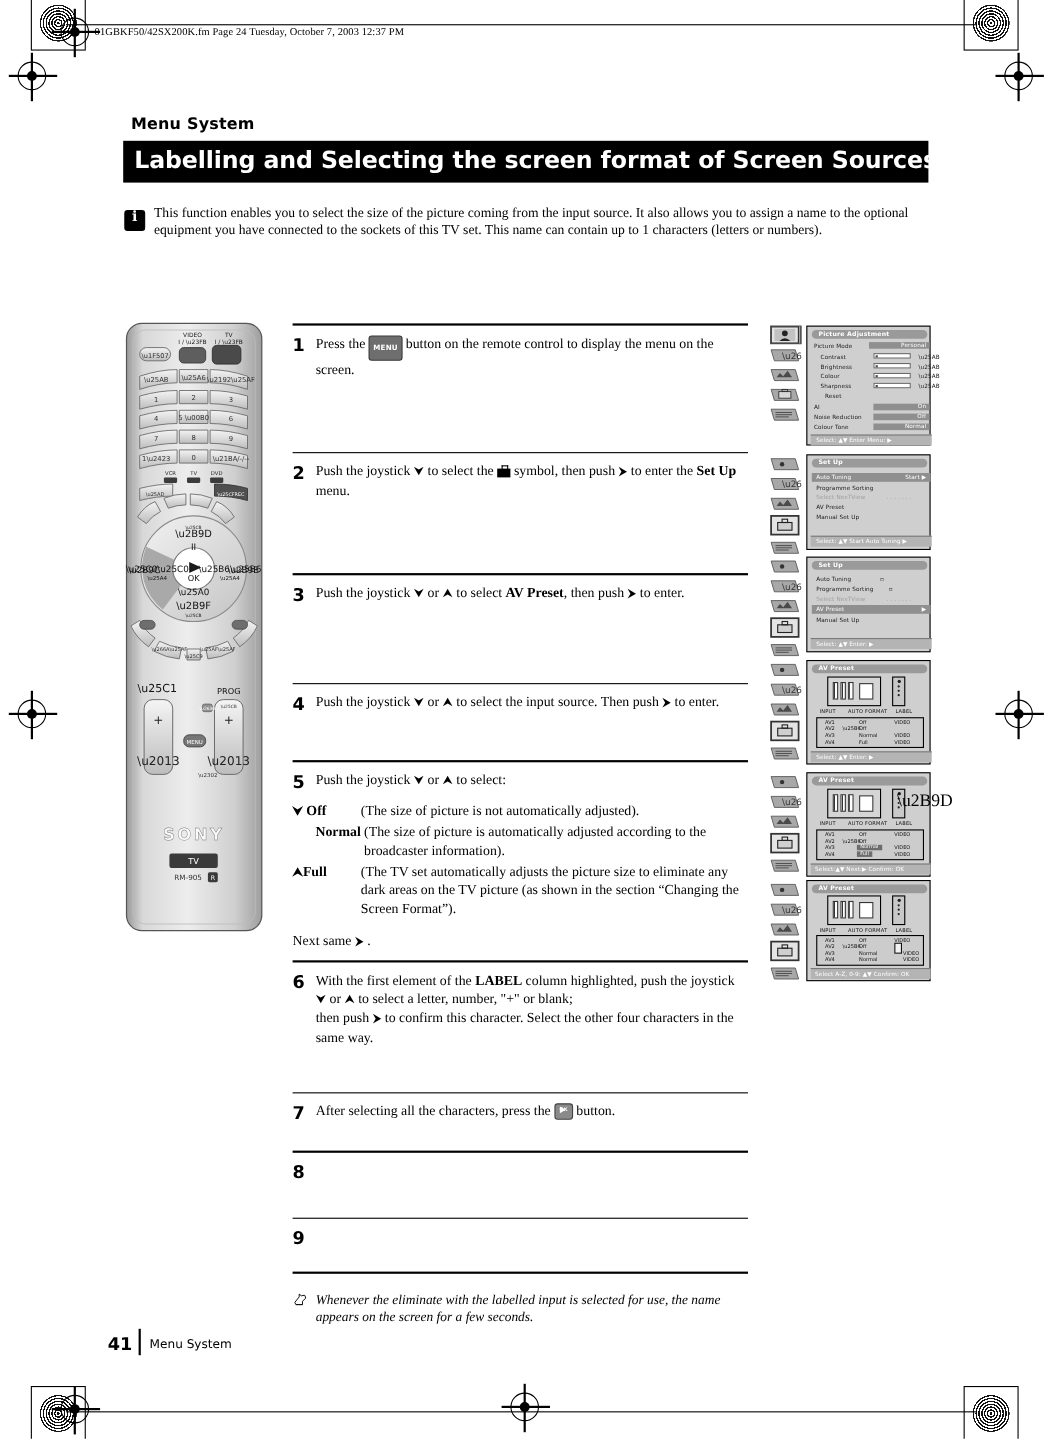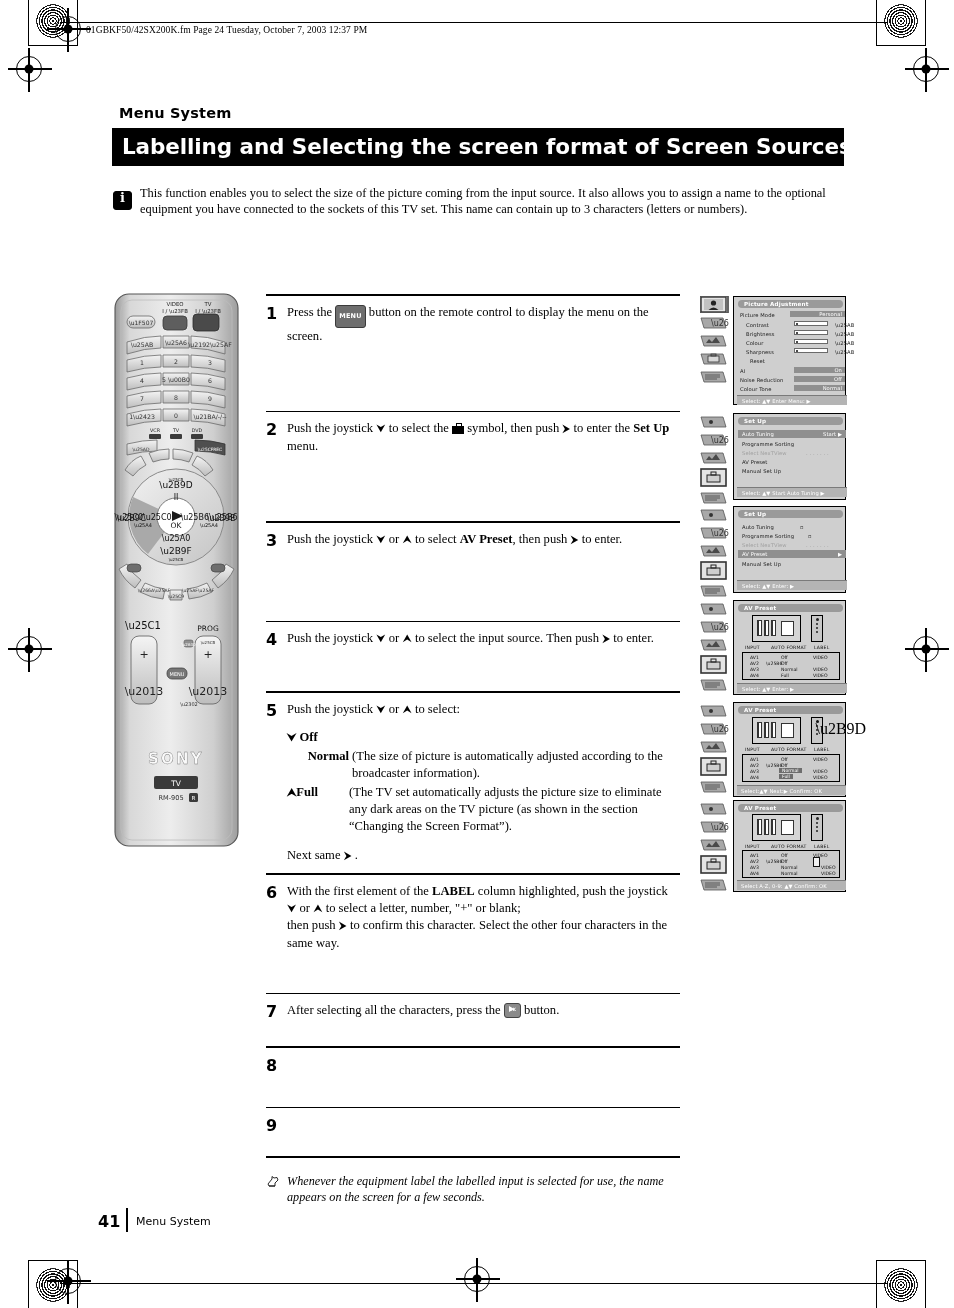--- a/index.html
+++ b/index.html
@@ -46,21 +46,21 @@
             font-family:"DejaVu Sans",sans-serif;font-size:6.5px;font-weight:bold;padding:2px 3px 2px 3px;letter-spacing:.2px;border:1px solid #3a3a3a;}
   .okglyph{display:inline-block;vertical-align:-4px;width:15px;height:13px;background:#8a8a8a;border-radius:3px;border:1px solid #444;position:relative;}
   .okglyph:before{content:"";position:absolute;left:4px;top:2px;border-left:5px solid #fff;border-top:3px solid transparent;border-bottom:3px solid transparent;}
   .okglyph:after{content:"OK";position:absolute;left:0;bottom:-1px;width:15px;text-align:center;color:#fff;font-family:"DejaVu Sans",sans-serif;font-size:4.5px;font-weight:bold;}
   .setupglyph{display:inline-block;vertical-align:-2px;width:12px;height:11px;position:relative;}
   .setupglyph:before{content:"";position:absolute;left:0;top:3px;width:12px;height:8px;background:#000;}
   .setupglyph:after{content:"";position:absolute;left:4px;top:0px;width:4px;height:3px;border:1.3px solid #000;border-bottom:none;}
 
   .arw{display:inline-block;font-family:"DejaVu Sans",sans-serif;font-size:11px;line-height:1;}
 
-  .sublist{margin-left:21px;margin-top:11px;font-size:12.6px;line-height:17.4px;}
+  .sublist{margin-top:11px;font-size:12.6px;line-height:17.4px;}
   .srow{display:flex;margin-bottom:1px;}
   .sk{width:62px;flex:0 0 62px;font-weight:bold;}
   .sv{flex:1;}
 
   .tipicon{position:absolute;left:0px;top:2px;width:14px;height:13px;}
   .tip{position:relative;margin-left:21px;font-size:12.2px;line-height:16.4px;font-style:italic;}
 
   
   .osd{position:absolute;}
   .osd .sidecol{position:absolute;left:0;top:0;width:31px;}
@@ -138,21 +138,21 @@
 <div class="filename">01GBKF50/42SX200K.fm  Page 24  Tuesday, October 7, 2003  12:37 PM</div>
 
 <div class="section-label">Menu System</div>
 <div class="title-bar">
   <div class="t">Labelling and Selecting the screen format of Screen Sources</div>
 </div>
 
 <div class="infoicon">
     <span>i</span>
   </div>
-<div class="intro">This function enables you to select the size of the picture coming from the input source. It also allows you to assign a name to the optional equipment you have connected to the sockets of this TV set. This name can contain up to 3 characters (letters or numbers).</div>
+<div class="intro">This function enables you to select the size of the picture coming from the input source. It also allows you to assign a name to the optional equipment you have connected to the sockets of this TV set. This name can contain up to 1 characters (letters or numbers).</div>
 
 <div class="remote-wrap">
   <svg width="127" height="556" viewBox="0 0 127 556">
     <defs>
       <linearGradient id="bodyg" x1="0" y1="0" x2="1" y2="0">
         <stop offset="0" stop-color="#9a9a9a"></stop>
           <stop offset="0.12" stop-color="#d8d8d8"></stop>
         <stop offset="0.45" stop-color="#ededed"></stop>
           <stop offset="0.8" stop-color="#cfcfcf"></stop>
         <stop offset="1" stop-color="#9e9e9e"></stop>
@@ -334,20 +334,21 @@
 
   <div class="rule"></div>
   <div class="step" style="min-height:172px;padding-top:8px;">
     <div class="num" style="top:8px;">5</div>
     <div class="body">
       Push the joystick <span class="arw">⮟</span> or <span class="arw">⮝</span> to select:
     </div>
     <div class="sublist">
       <div class="srow">
         <div class="sk"><span class="arw">⮟</span> <span>Off</span></div>
+        <div class="sv">(The size of picture is not automatically adjusted).</div>
       </div>
       <div class="srow">
         <div class="sk" style="text-align:right;padding-right:3px;"><span>Normal</span></div>
         <div class="sv">(The size of picture is automatically adjusted according to the broadcaster information).</div>
       </div>
       <div class="srow">
         <div class="sk"><span class="arw">⮝</span><span>Full</span></div>
         <div class="sv">(The TV set automatically adjusts the picture size to eliminate any dark areas on the TV picture (as shown in the section “Changing the Screen Format”).</div>
       </div>
       <div style="margin-top:11px;font-weight:normal;">
@@ -381,21 +382,21 @@
   <div class="step" style="min-height:40px;padding-top:8px;">
     <div class="num" style="top:8px;">9</div>
   </div>
   <div class="rule"></div>
 
   <div style="position:relative;margin-top:15px;">
     <svg class="tipicon" viewBox="0 0 14 13">
       <path d="M2,9 L6,4 L6,1.5 L8,3 L11,2.5 L12,5 L9,8 L9,11 L3,11 Z" fill="none" stroke="#111" stroke-width="0.9"></path>
       <path d="M3,11 L9,11" stroke="#111" stroke-width="0.9"></path>
     </svg>
-    <div class="tip">Whenever the equipment label the labelled input is selected for use, the name appears on the screen for a few seconds.</div>
+    <div class="tip">Whenever the eliminate with the labelled input is selected for use, the name appears on the screen for a few seconds.</div>
   </div>
 </div>
 
 <div class="osd" style="left:700px;top:296px;width:146px;height:110px;">
   <div class="sidecol">
     <div class="sideicon">
       <svg width="29" height="17" viewBox="0 0 29 17">
           <rect x="1" y="1" width="25" height="15" fill="#e4e4e4" stroke="#333" stroke-width="1.4"></rect>
           <rect x="4" y="3" width="19" height="11" fill="#c2c2c2"></rect>
           <circle cx="13.5" cy="7" r="2.6" fill="#222"></circle>

